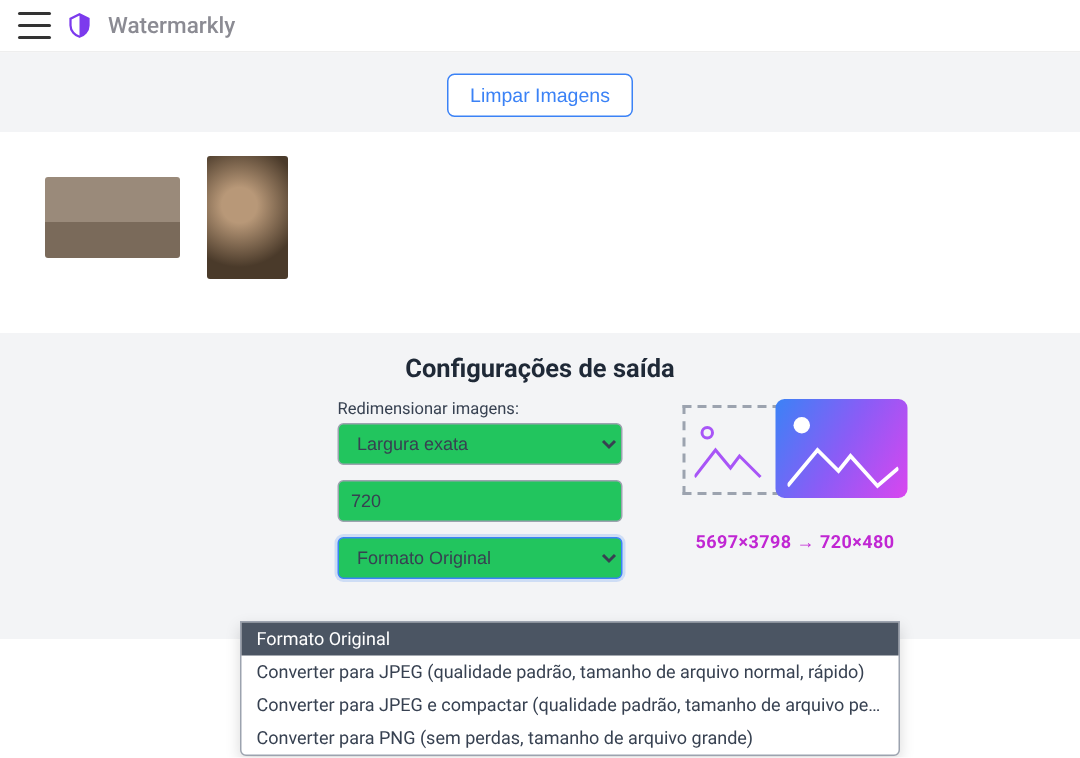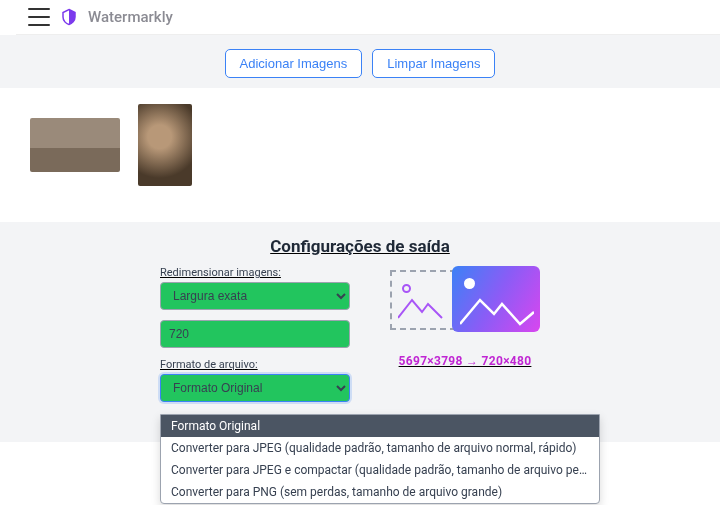--- a/index.html
+++ b/index.html
@@ -1,31 +1,31 @@
 <!DOCTYPE html>
 <html><head>
 <meta charset="utf-8">
 <style>
   * { box-sizing: border-box; margin: 0; padding: 0; }
   body { font-family: -apple-system, BlinkMacSystemFont, "Segoe UI", Roboto, sans-serif; font-size: 13px; background: #fff; width: 720px; height: 505px; overflow: hidden; position: relative; }
-  .topbar { display: flex; align-items: center; gap: 10px; padding: 8px 12px; border-bottom: 1px solid #eee; margin-left: 16px; }
+  .topbar { display: flex; align-items: center; gap: 10px; padding: 8px 12px; border-bottom: 1px solid #eee; }
   .hamburger { width: 22px; height: 18px; display: flex; flex-direction: column; justify-content: space-between; cursor: pointer; }
   .hamburger span { height: 2px; background: #333; border-radius: 1px; }
   .shield { width: 18px; height: 18px; }
   .brand { color: #8b8b93; font-size: 15px; font-weight: 500; }
   .top-bg { background: #f3f4f6; padding: 8px 0 0 0; }
   .actions { display: flex; justify-content: center; gap: 10px; padding: 6px 0 10px 0; }
   .btn-outline { background: #fff; border: 1px solid #3b82f6; color: #3b82f6; font-size: 13px; padding: 6px 14px; border-radius: 5px; cursor: pointer; }
   .thumbs { background: #fff; padding: 16px 30px 36px 30px; display: flex; gap: 18px; align-items: center; }
   .thumb { width: 90px; height: 54px; border-radius: 2px; overflow: hidden; }
   .thumb.t1 { background: linear-gradient(to bottom, #9a8a7a 55%, #7a6a5a 55%); }
   .thumb.t2 { width: 54px; height: 82px; background: radial-gradient(circle at 40% 40%, #b89878 20%, #4a3a2a 70%); }
-  .settings { background: #f3f4f6; padding: 14px 0 30px 0; text-decoration: underline; }
+  .settings { background: #f3f4f6; padding: 14px 0 30px 0; }
   .settings h2 { text-align: center; font-size: 17px; font-weight: 700; color: #1f2937; margin-bottom: 10px; }
-  .settings-grid { display: flex; gap: 30px; padding: 0 40px 0 160px; align-items: flex-start; }
+  .settings-grid { display: flex; gap: 30px; padding: 0 40px 0 160px; align-items: flex-start; justify-content: center; }
   .form-col { flex: 0 0 190px; }
   .form-group { margin-bottom: 10px; }
   .form-label { font-size: 11px; color: #374151; margin-bottom: 3px; display: block; }
   .form-select, .form-input { width: 100%; padding: 5px 8px; border: 1px solid #9ca3af; border-radius: 4px; font-size: 12px; background: #22c55e; color: #374151; height: 28px; }
   .form-select.focused { border-color: #3b82f6; box-shadow: 0 0 0 2px rgba(59,130,246,.2); }
   .illus-col { flex: 0 0 170px; text-align: center; position: relative; }
   .illus { position: relative; width: 150px; height: 80px; margin: 0 auto; }
   .dashed-box { position: absolute; left: 0; top: 4px; width: 76px; height: 60px; border: 2px dashed #9ca3af; }
   .dashed-box .sun { width: 9px; height: 9px; border: 2px solid #a855f7; border-radius: 50%; position: absolute; left: 10px; top: 12px; }
   .dashed-box .mtn { position: absolute; left: 6px; bottom: 6px; }
@@ -48,21 +48,20 @@
   </div>
   <svg class="shield" viewBox="0 0 24 24">
     <path d="M12 2 L20 6 V12 C20 17 16 21 12 22 C8 21 4 17 4 12 V6 Z" fill="none" stroke="#7c3aed" stroke-width="2"></path>
     <path d="M12 2 L20 6 V12 C20 17 16 21 12 22 Z" fill="#7c3aed"></path>
   </svg>
   <span class="brand">Watermarkly</span>
 </div>
 
 <div class="top-bg">
   <div class="actions">
-    <button class="btn-outline">Adicionar Imagens</button>
     <button class="btn-outline">Limpar Imagens</button>
   </div>
   <div class="thumbs">
     <div class="thumb t1"></div>
     <div class="thumb t2"></div>
   </div>
 </div>
 
 <div class="settings">
   <h2>Configurações de saída</h2>
@@ -71,21 +70,20 @@
       <div class="form-group">
         <label class="form-label">Redimensionar imagens:</label>
         <select class="form-select">
           <option>Largura exata</option>
         </select>
       </div>
       <div class="form-group">
         <input class="form-input" value="720" style="">
       </div>
       <div class="form-group">
-        <label class="form-label">Formato de arquivo:</label>
         <select class="form-select focused">
           <option>Formato Original</option>
         </select>
       </div>
     </div>
     <div class="illus-col">
       <div class="illus">
         <div class="dashed-box">
           <div class="sun"></div>
           <svg class="mtn" width="60" height="28" viewBox="0 0 60 28">

